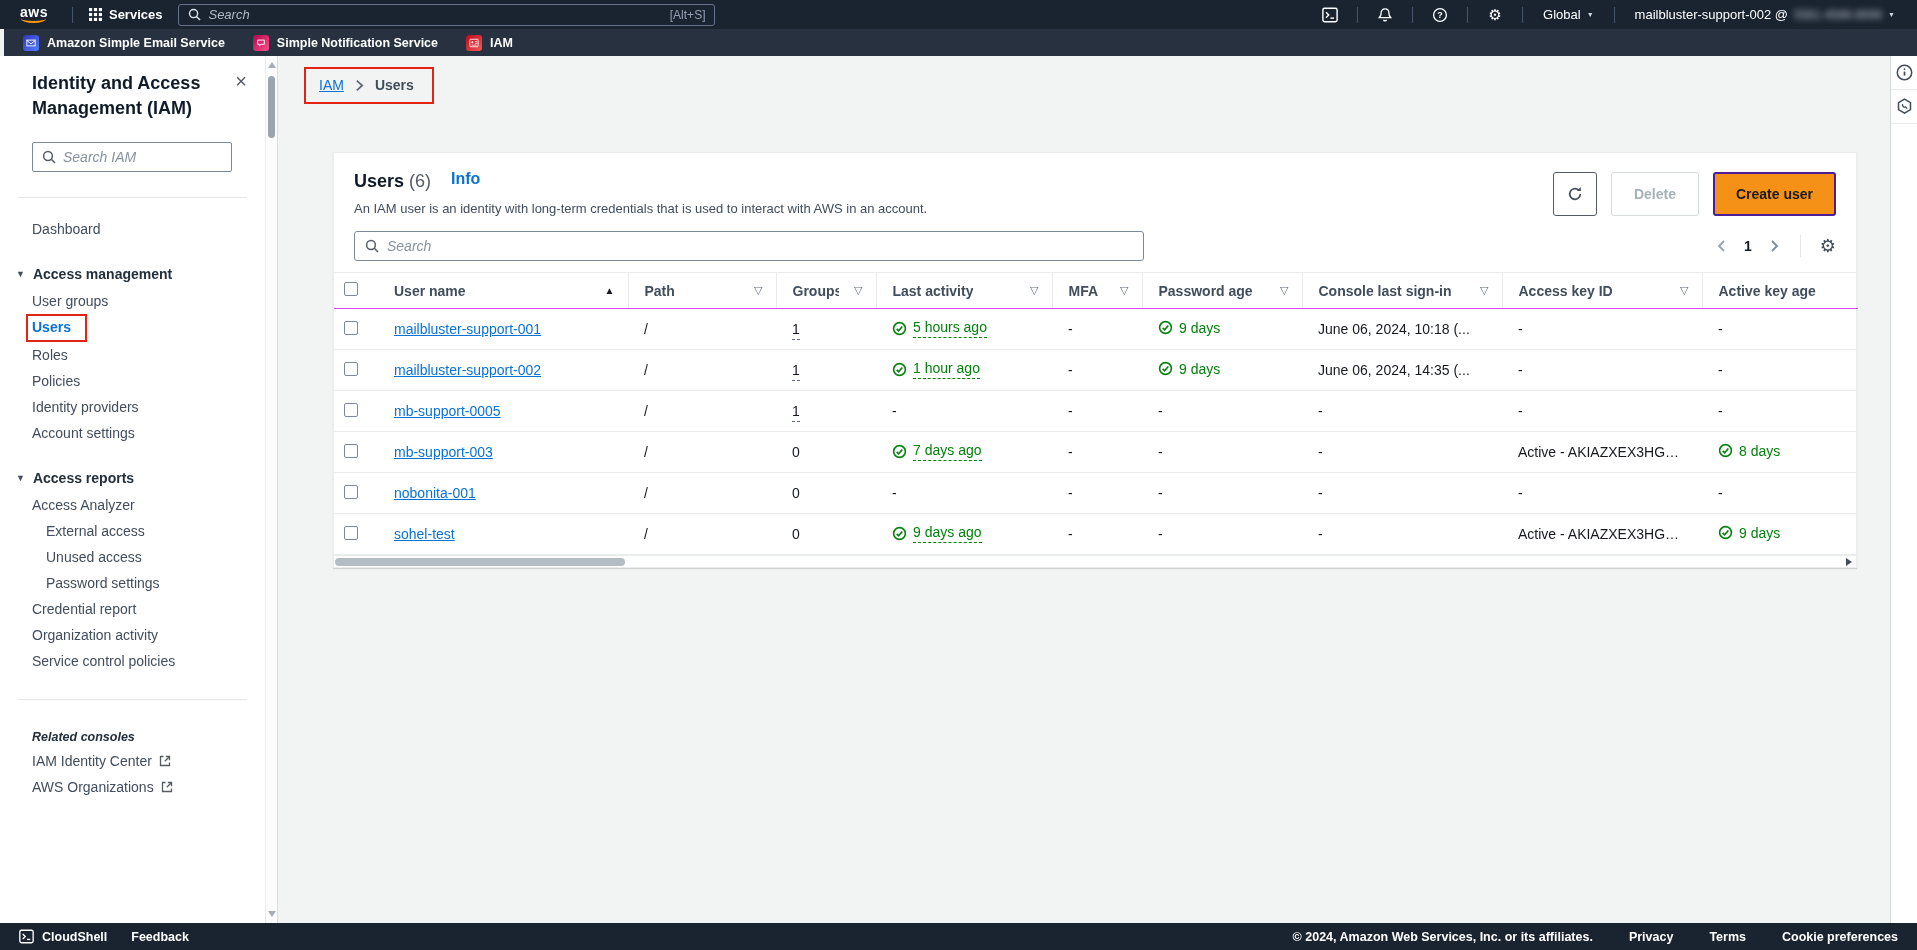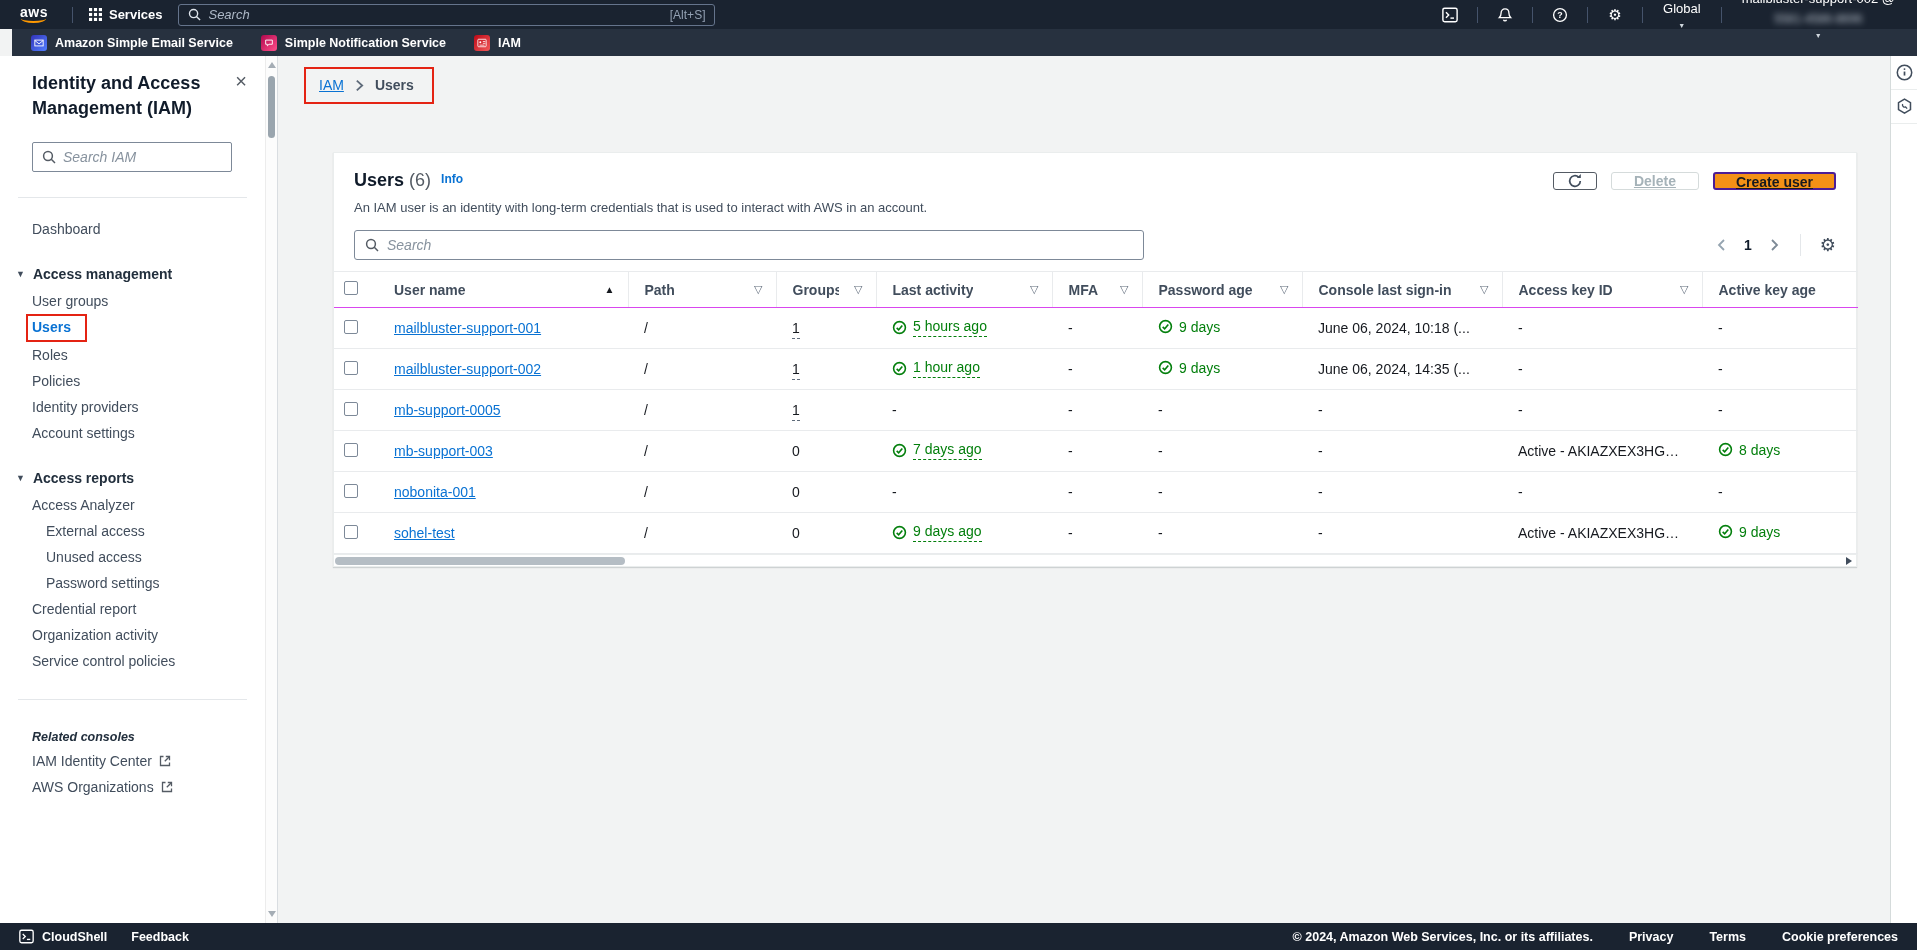--- a/index.html
+++ b/index.html
@@ -22,26 +22,26 @@
   .tb-services { display:flex; align-items:center; gap:7px; font-size:13px; font-weight:700; padding:0 6px; }
   .tb-search { display:flex; align-items:center; gap:7px; width:537px; height:22px;
     border:1px solid #65748c; border-radius:3px; padding:0 9px; margin-left:10px; }
   .tb-search input { flex:1; background:transparent; border:0; outline:none; color:#e8edf3;
     font-style:italic; font-size:13px; font-family:"Liberation Sans",sans-serif; }
   .tb-search input::placeholder { color:#aeb9c7; }
   .tb-shortcut { font-size:12px; color:#93a1b3; }
   .tb-right { margin-left:auto; display:flex; align-items:center; }
   .tb-iconbtn { width:34px; display:flex; justify-content:center; align-items:center; cursor:pointer; }
   .tb-gear { font-size:15px; line-height:15px; color:#fff; }
-  .tb-menu { display:flex; align-items:center; gap:6px; font-size:13px; padding:0 10px; cursor:pointer; white-space:nowrap;flex-direction:column; }
+  .tb-menu { display:flex; align-items:center; gap:6px; font-size:13px; padding:0 10px; cursor:pointer; white-space:nowrap; }
   .caret-down { font-size:7px; color:#cfd6dd; }
   .blurred { filter:blur(3px); opacity:.85; color:#cdd5df; font-size:12px; }
 
   
-  .favbar { position:absolute; top:29px; left:12px; right:0; height:27px; background:#27313f;
+  .favbar { position:absolute; top:29px; left:4px; right:0; height:27px; background:#27313f;
     display:flex; align-items:center; gap:28px; padding:0 19px; color:#fff; z-index:29; }
   .fav-item { display:flex; align-items:center; gap:8px; font-size:12.5px; font-weight:700; cursor:pointer; }
   .fav-icon { width:16px; height:16px; border-radius:3px; display:flex; align-items:center; justify-content:center; flex:none; }
   .fav-ses { background:linear-gradient(135deg,#3334b9,#527fff); }
   .fav-sns { background:linear-gradient(135deg,#b0084d,#ff4f8b); }
   .fav-iam { background:linear-gradient(135deg,#bd0816,#f35b5b); }
 
   
   .sidebar { position:absolute; top:56px; bottom:27px; left:0; width:265px; background:#fff; overflow:hidden; }
   .side-close { position:absolute; top:16px; right:18px; background:none; border:0; font-size:20px;
@@ -79,25 +79,25 @@
   .crumb-box { position:absolute; top:11px; left:26px; border:2px solid #e42313;
     display:flex; align-items:center; gap:11px; padding:8px 18px 9px 13px; font-size:14px; }
   .crumb-iam { color:#0972d3; text-decoration:underline; }
   .crumb-cur { color:#414d5c; font-weight:700; }
 
   .card { position:absolute; top:96px; left:55px; width:1524px; background:#fff;
     border:1px solid #eaeded; box-shadow:0 1px 1px rgba(0,28,36,.15); }
   .card-top { display:flex; justify-content:space-between; padding:17px 20px 0; }
   .pg-title { font-size:18px; font-weight:700; color:#101b2a; display:inline; }
   .pg-count { font-size:18px; font-weight:400; color:#545b64; margin-left:5px; }
-  .info-link { font-size:12px; font-weight:700; color:#0972d3; margin-left:10px; vertical-align:3px; }
+  .info-link { font-size:16px; font-weight:700; color:#0972d3; margin-left:20px; vertical-align:3px; }
   .pg-desc { margin-top:9px; font-size:13px; color:#414d5c; }
   .actions { display:flex; gap:14px; align-items:flex-start; padding-top:2px; }
-  .btn { height:18px; font-size:14px; font-weight:700; border-radius:3px; cursor:pointer;
-    font-family:"Liberation Sans",sans-serif;text-decoration:underline; }
+  .btn { height:44px; font-size:14px; font-weight:700; border-radius:3px; cursor:pointer;
+    font-family:"Liberation Sans",sans-serif; }
   .btn-refresh { width:44px; background:#fff; border:1px solid #545b64; display:flex; align-items:center; justify-content:center; }
   .btn-delete { background:#fff; border:1px solid #d5dbdb; color:#a5b2b8; padding:0 22px; cursor:default; }
   .btn-create { background:#f49116; border:2px solid #4c1d95; color:#16191f; padding:0 21px; }
 
   .toolbar { display:flex; justify-content:space-between; align-items:center; padding:15px 20px 11px; }
   .tbl-search { display:flex; align-items:center; gap:8px; width:790px; height:30px;
     border:1px solid #7d8998; border-radius:3px; padding:0 10px; background:#fff; }
   .tbl-search input { flex:1; border:0; outline:none; font-style:italic; font-size:14px; color:#414d5c;
     font-family:"Liberation Sans",sans-serif; }
   .tbl-search input::placeholder { color:#87929e; }

